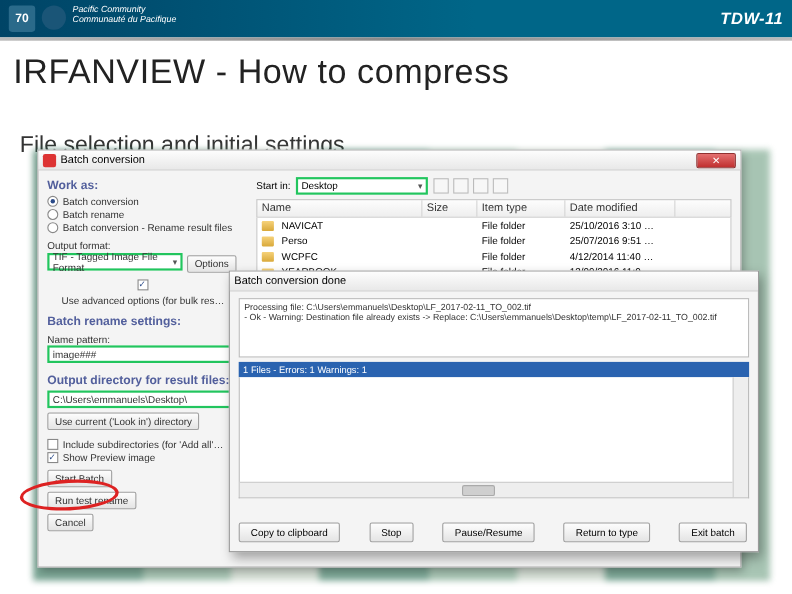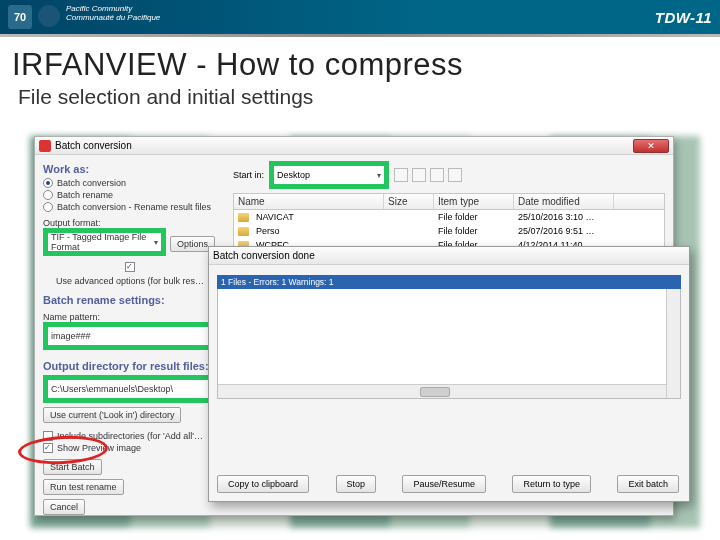--- a/index.html
+++ b/index.html
@@ -8,21 +8,21 @@
   
   .banner { height: 34px; background: linear-gradient(to right, #004466 0%, #006688 60%, #006688 100%); display: flex; align-items: center; color: #fff; font-size: 10px; padding: 0 8px; justify-content: space-between; }
   .banner-left { display: flex; align-items: flex-start; gap: 6px; }
   .logo-70 { width: 24px; height: 24px; background: #2a6a8a; border-radius: 3px; display: flex; align-items: center; justify-content: center; font-size: 11px; font-weight: bold; }
   .logo-wave { width: 22px; height: 22px; background: #1a5577; border-radius: 50%; }
   .banner-text { font-size: 8px; line-height: 1.1; font-style: italic; }
   .banner-right { font-size: 15px; font-weight: bold; font-style: italic; letter-spacing: 0.5px; }
 
   
   .slide-title { font-size: 31px; font-weight: 400; color: #222; padding: 10px 12px 2px 12px; letter-spacing: 0.5px; }
-  .slide-subtitle { font-size: 21px; font-weight: 400; color: #333; padding: 0 18px 6px 18px; }
+  .slide-subtitle { font-size: 21px; font-weight: 400; color: #333; padding: 0 18px 6px 18px; margin-top: 35px; }
 
   
   .app-area { position: absolute; left: 30px; top: 136px; width: 670px; height: 392px; }
   .bg-blur { position: absolute; inset: 0; background: repeating-linear-gradient(90deg, #2a7a5a 0 100px, #7ab090 100px 180px, #cfe0cf 180px 260px); filter: blur(3px) brightness(0.9); opacity: 0.6; }
 
   
   .win-main { position: absolute; left: 4px; top: 0; width: 640px; height: 380px; background: #f4f4f4; border: 1px solid #b0b0b0; box-shadow: 2px 4px 8px rgba(0,0,0,0.3); }
   .titlebar { height: 18px; background: linear-gradient(#fdfdfd, #e8e8e8); display: flex; align-items: center; padding: 0 4px; font-size: 10px; border-bottom: 1px solid #d0d0d0; }
   .titlebar .icon { width: 12px; height: 12px; background: #d33; border-radius: 2px; margin-right: 4px; }
   .titlebar .spacer { flex: 1; }
@@ -32,21 +32,21 @@
   .left-pane { width: 190px; padding: 6px 8px; font-size: 9px; color: #333; }
   .right-pane { flex: 1; padding: 6px 8px; font-size: 9px; }
 
   .group-label { font-size: 11px; color: #525f9c; margin: 2px 0 3px 0; font-weight: bold; }
   .radio-line, .check-line { display: flex; align-items: center; gap: 4px; margin: 2px 0; }
   .radio-dot, .check-box { width: 10px; height: 10px; border: 1px solid #888; background: #fff; }
   .radio-dot { border-radius: 50%; position: relative; }
   .radio-dot.on::after { content:""; position:absolute; inset:2px; background:#2a4a88; border-radius:50%; }
   .check-box.on::after { content:"✓"; font-size:8px; color:#2a4a88; position:relative; top:-2px; left:0; }
   .field-label { margin-top: 6px; color:#333; }
-  .combo, .text-input { width: 100%; height: 28px; border: 5px solid #22c55e; background: #fff; font-size: 9px; padding: 1px 3px; display: flex; align-items: center; justify-content: space-between; }
+  .combo, .text-input { width: 100%; height: 16px; border: 2px solid #22c55e; background: #fff; font-size: 9px; padding: 1px 3px; display: flex; align-items: center; justify-content: space-between; }
   .combo .arrow { font-size: 8px; color:#555; }
   .btn-small { display:inline-block; border:1px solid #a0a0a0; background: linear-gradient(#fdfdfd,#e4e4e4); padding: 2px 6px; font-size: 9px; border-radius:2px; margin: 4px 2px 0 0; }
 
   .red-oval { position: absolute; left: -12px; top: 300px; width: 90px; height: 28px; border: 3px solid #d22; border-radius: 50%; transform: rotate(-3deg); z-index: 50; }
 
   
   .lookin-row { display: flex; align-items: center; gap: 5px; margin-bottom: 4px; }
   .lookin-row .combo { width: 120px; }
   .toolbar-icons { display:flex; gap:4px; }
   .toolbar-icons span { width:14px; height:14px; border:1px solid #bbb; background:#f7f7f7; }
@@ -212,20 +212,24 @@
   </div>
 
   <div class="red-oval"></div>
 
   <div class="win-overlay">
     <div class="titlebar">
       <span>Batch conversion done</span>
       <span class="spacer"></span>
     </div>
     <div class="overlay-body">
+      <div class="log-box">
+        <div>Processing file: C:\Users\emmanuels\Desktop\LF_2017-02-11_TO_002.tif</div>
+        <div>- Ok - Warning: Destination file already exists -&gt; Replace: C:\Users\emmanuels\Desktop\temp\LF_2017-02-11_TO_002.tif</div>
+      </div>
       <div class="summary-bar">1 Files - Errors: 1  Warnings: 1</div>
       <div class="scroll-area">
         <div class="hscroll">
             <span class="lbl">III</span>
             <span class="thumb"></span>
           </div>
         <div class="vscroll"></div>
       </div>
     </div>
     <div class="overlay-buttons">

